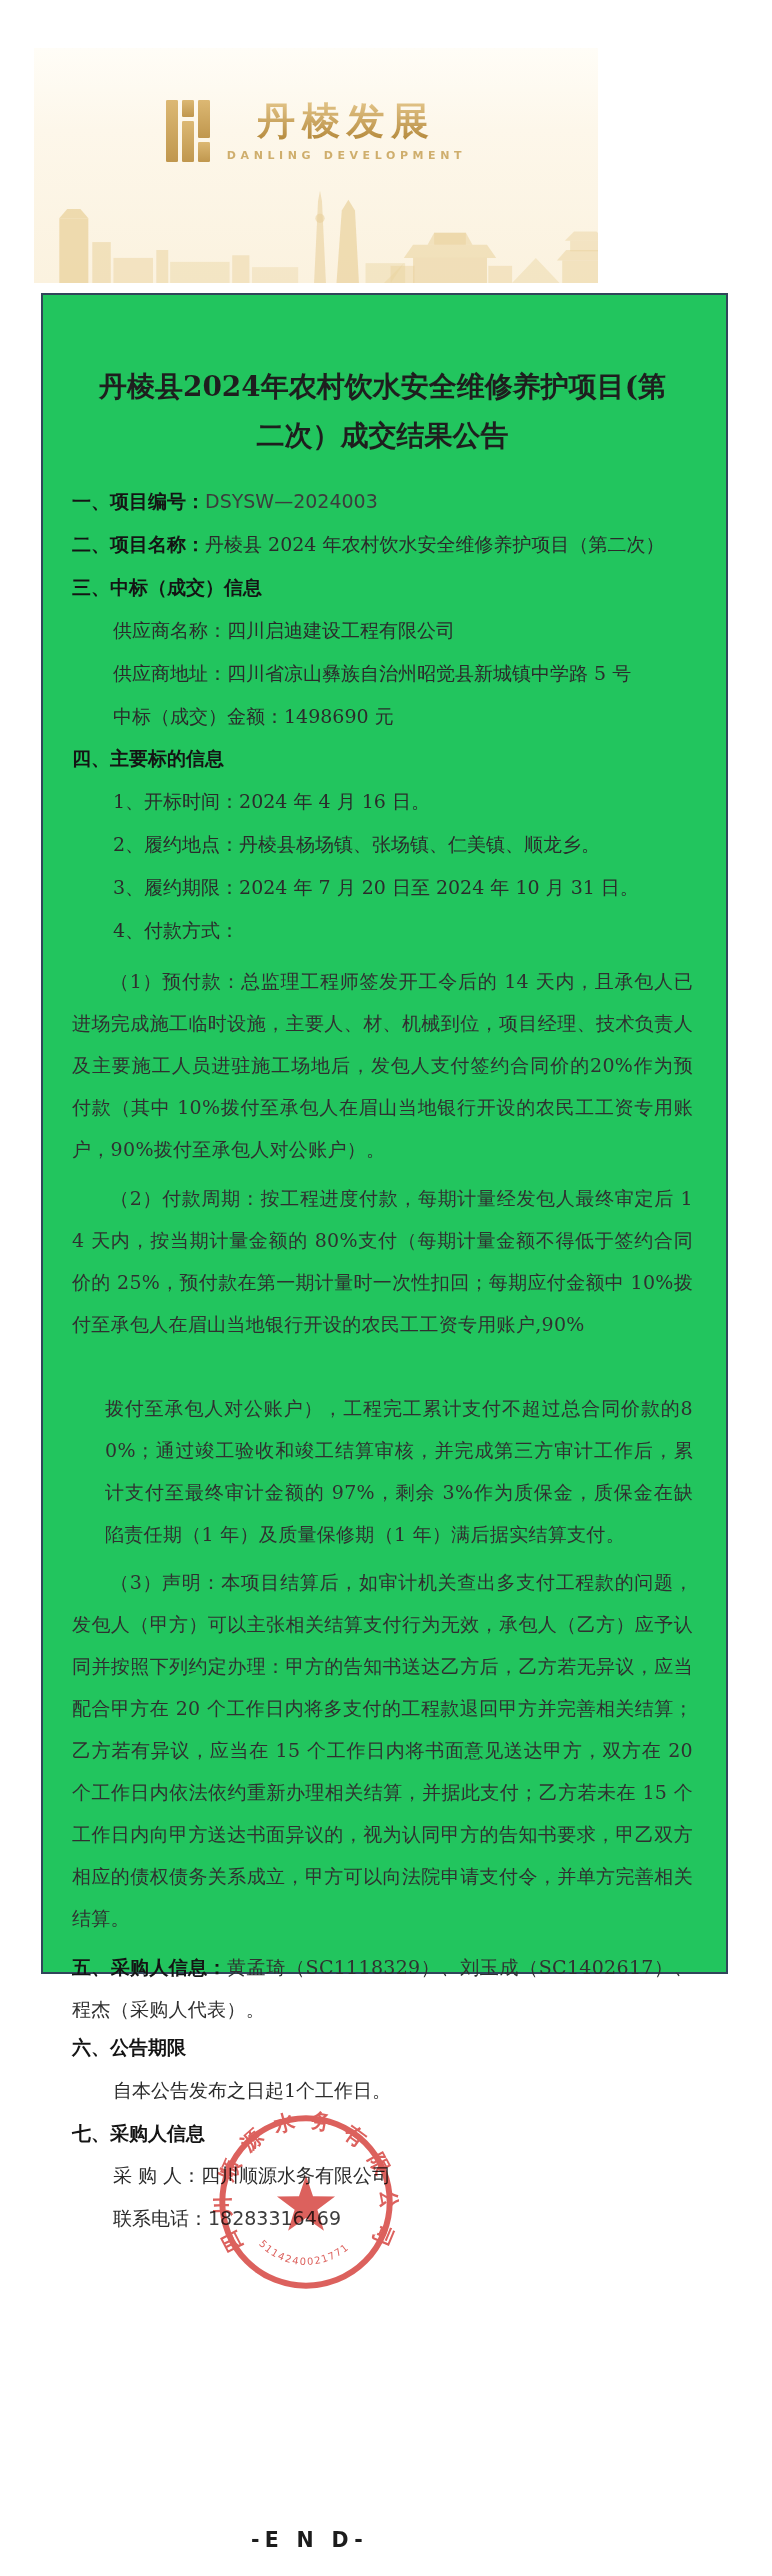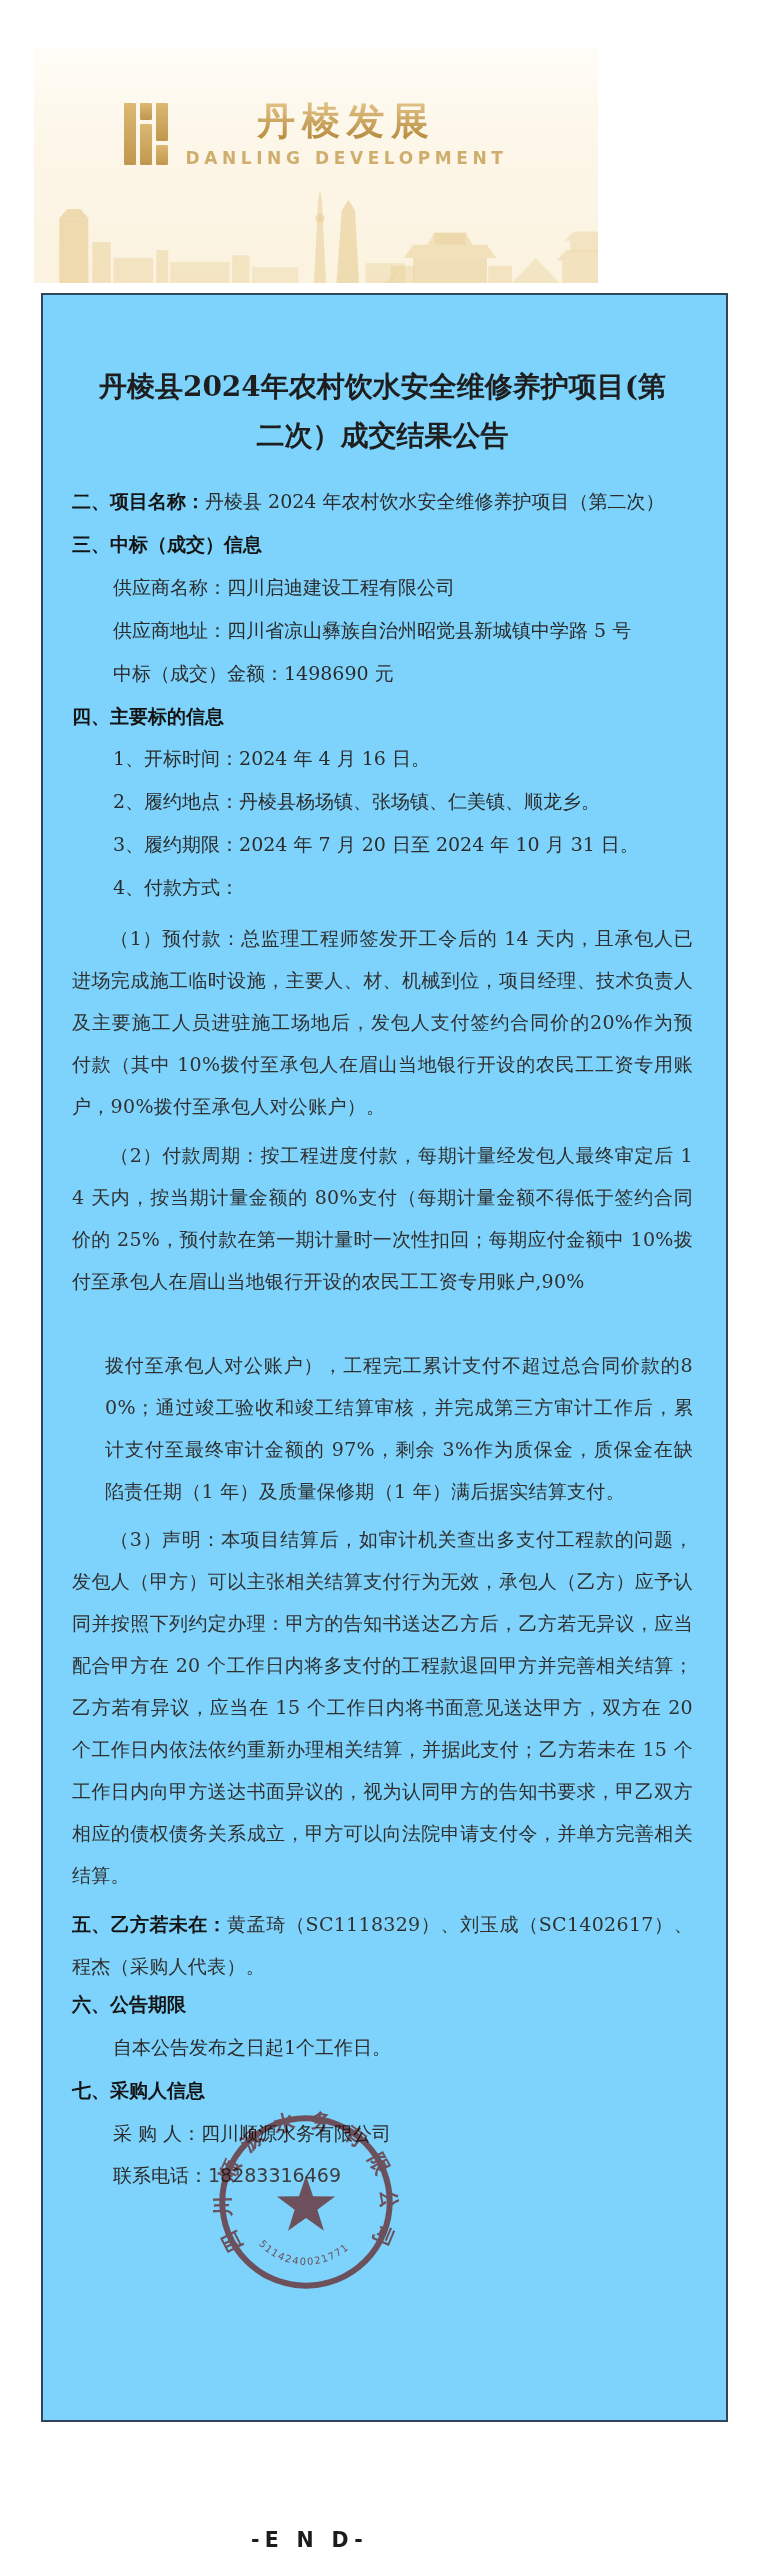--- a/index.html
+++ b/index.html
@@ -26,27 +26,27 @@
   .mark i:nth-child(4){left:32px;top:0;width:12px;height:38px;}
   .mark i:nth-child(5){left:32px;top:42px;width:12px;height:20px;}
   .logo-text{display:flex;flex-direction:column;align-items:center;}
   .logo-cn{
     font-weight:bold;font-size:38px;letter-spacing:6.6px;line-height:1.1;
     background:linear-gradient(180deg,#dfc083 10%,#b88e42 90%);
     -webkit-background-clip:text;background-clip:text;color:transparent;
   }
   .logo-en{
     margin-top:6.6px;font-family:"DejaVu Sans","Liberation Sans",sans-serif;
-    font-size:17px;letter-spacing:4.6px;color:#cfae6d;font-weight:bold;
+    font-size:11px;letter-spacing:4.6px;color:#cfae6d;font-weight:bold;
   }
   .skyline{position:absolute;left:0;bottom:0;width:704px;height:99px;display:block;}
   
   .box{
-    position:absolute;left:41px;top:293px;width:687px;height:2129px;
-    background:#7dd3fc;border:2.6px solid #31455a;box-sizing:border-box;
+    position:absolute;left:41px;top:293px;width:687px;height:1681px;
+    background:#22c55e;border:2.6px solid #31455a;box-sizing:border-box;
     padding:0 33px 8px 29px;
   }
   .title{
     margin:67px 0 28px 0;text-align:center;font-weight:bold;color:#1e1e1e;
     font-size:28px;line-height:49px;font-family:"DejaVu Serif","Liberation Serif",serif;
   }
   .title span{display:block;}
   .line{font-size:19px;line-height:26.4px;margin:0 0 16.5px 0;white-space:nowrap;color:#2b2b2b;}
   .line strong,.hline{
     font-family:"DejaVu Sans","Liberation Sans",sans-serif;
@@ -126,40 +126,41 @@
     </g>
   </svg>
 </div>
 
 <div class="box">
   <h1 class="title">
     <span>丹棱县2024年农村饮水安全维修养护项目(第</span>
     <span>二次）成交结果公告</span>
   </h1>
 
+  <p class="line"><strong>一、项目编号：</strong><span class="code">DSYSW—2024003</span></p>
 
   <p class="line"><strong>二、项目名称：</strong><span>丹棱县 2024 年农村饮水安全维修养护项目（第二次）</span></p>
 
   <p class="hline">三、中标（成交）信息</p>
   <p class="line indent">供应商名称：四川启迪建设工程有限公司</p>
   <p class="line indent">供应商地址：四川省凉山彝族自治州昭觉县新城镇中学路 5 号</p>
   <p class="line indent">中标（成交）金额：1498690 元</p>
 
   <p class="hline">四、主要标的信息</p>
   <p class="line indent">1、开标时间：2024 年 4 月 16 日。</p>
   <p class="line indent">2、履约地点：丹棱县杨场镇、张场镇、仁美镇、顺龙乡。</p>
   <p class="line indent">3、履约期限：2024 年 7 月 20 日至 2024 年 10 月 31 日。</p>
   <p class="line indent">4、付款方式：</p>
 
   <p class="para pi">（1）预付款：总监理工程师签发开工令后的 14 天内，且承包人已进场完成施工临时设施，主要人、材、机械到位，项目经理、技术负责人及主要施工人员进驻施工场地后，发包人支付签约合同价的20%作为预付款（其中 10%拨付至承包人在眉山当地银行开设的农民工工资专用账户，90%拨付至承包人对公账户）。</p>
   <p class="para pi">（2）付款周期：按工程进度付款，每期计量经发包人最终审定后 14 天内，按当期计量金额的 80%支付（每期计量金额不得低于签约合同价的 25%，预付款在第一期计量时一次性扣回；每期应付金额中 10%拨付至承包人在眉山当地银行开设的农民工工资专用账户,90%</p>
   <p class="para gap-top">拨付至承包人对公账户），工程完工累计支付不超过总合同价款的80%；通过竣工验收和竣工结算审核，并完成第三方审计工作后，累计支付至最终审计金额的 97%，剩余 3%作为质保金，质保金在缺陷责任期（1 年）及质量保修期（1 年）满后据实结算支付。</p>
   <p class="para pi">（3）声明：本项目结算后，如审计机关查出多支付工程款的问题，发包人（甲方）可以主张相关结算支付行为无效，承包人（乙方）应予认同并按照下列约定办理：甲方的告知书送达乙方后，乙方若无异议，应当配合甲方在 20 个工作日内将多支付的工程款退回甲方并完善相关结算；乙方若有异议，应当在 15 个工作日内将书面意见送达甲方，双方在 20 个工作日内依法依约重新办理相关结算，并据此支付；乙方若未在 15 个工作日内向甲方送达书面异议的，视为认同甲方的告知书要求，甲乙双方相应的债权债务关系成立，甲方可以向法院申请支付令，并单方完善相关结算。</p>
 
-  <p class="para s5"><strong>五、乙方若未在：</strong><span>黄孟琦（SC1118329）、刘玉成（SC1402617）、程杰（采购人代表）。</span></p>
+  <p class="para s5"><strong>五、采购人信息：</strong><span>黄孟琦（SC1118329）、刘玉成（SC1402617）、程杰（采购人代表）。</span></p>
 
   <p class="hline" style="">六、公告期限</p>
   <p class="line indent">自本公告发布之日起1个工作日。</p>
 
   <p class="hline">七、采购人信息</p>
   <p class="line indent">采 购 人：四川顺源水务有限公司</p>
   <p class="line indent"><span>联系电话：</span><span class="code">18283316469</span></p>
 </div>
 
 <svg class="stamp" viewBox="0 0 280 280">

